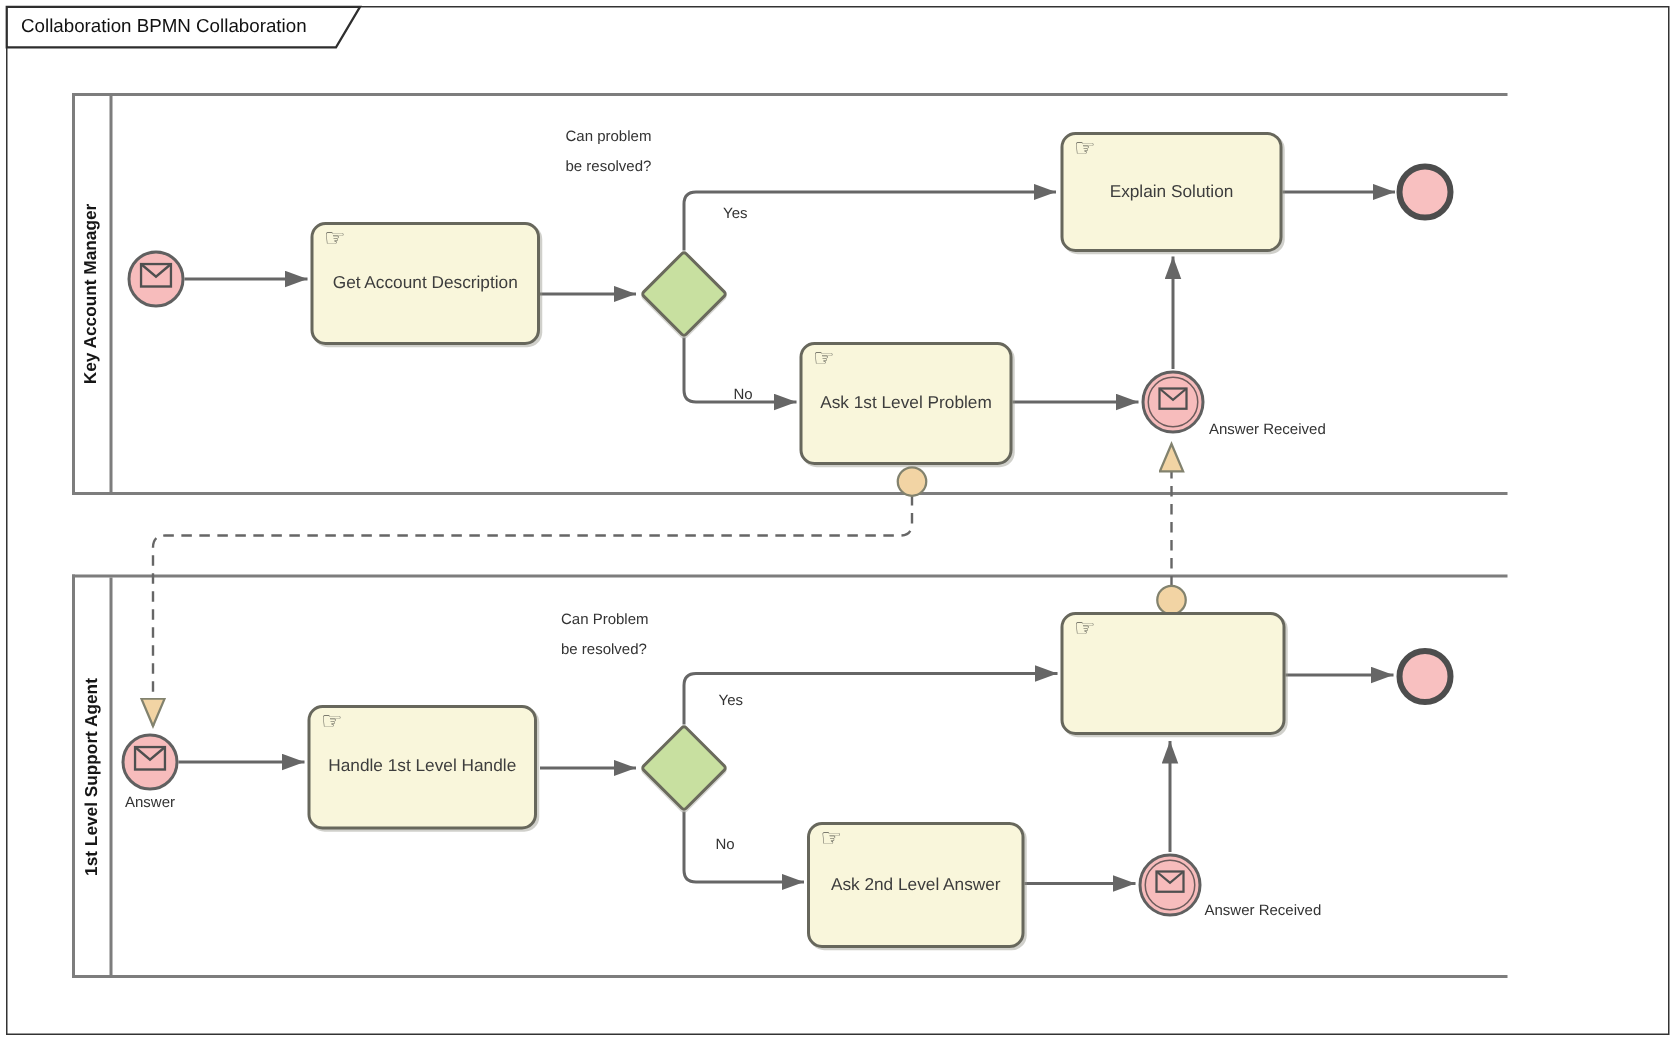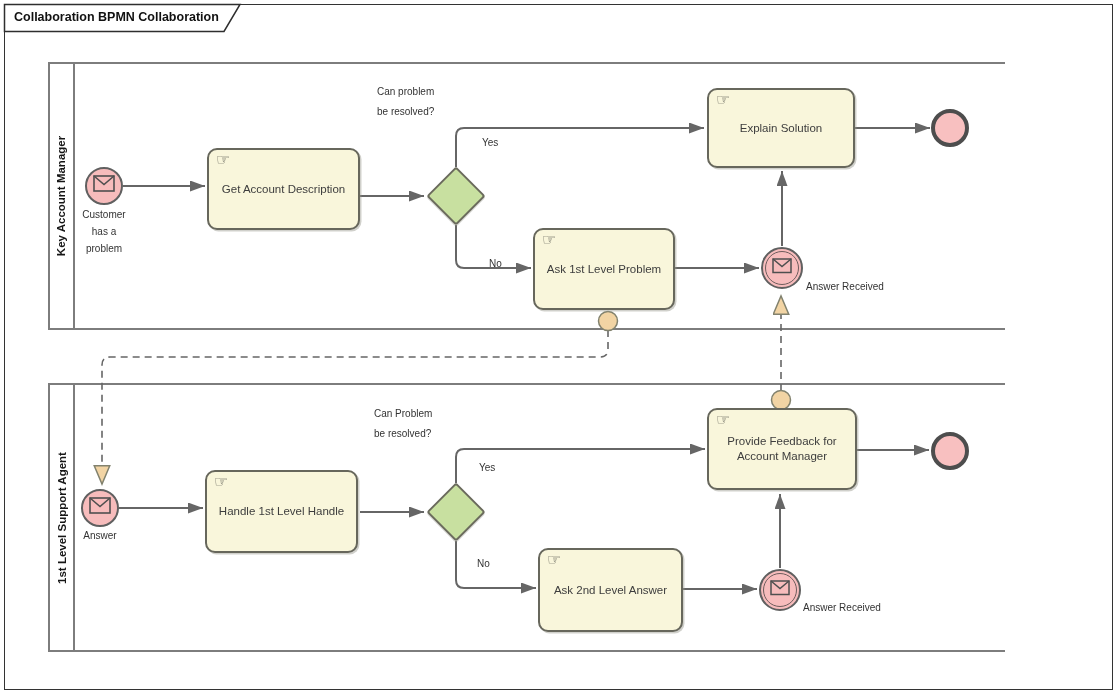--- a/index.html
+++ b/index.html
@@ -4,21 +4,21 @@
 <style>
   * { box-sizing: border-box; margin: 0; padding: 0; }
   html,body { background:#fff; }
   body { font-family: "Liberation Sans", sans-serif; }
   .canvas { position:relative; width:1120px; height:699px; background:#fff; overflow:hidden; }
 
   .frame { position:absolute; left:4px; top:4px; width:1109px; height:686px;
            border:1.5px solid #333; }
 
   .title-tab-text { position:absolute; left:14px; top:10px; font-size:12.5px;
-           font-weight:bold; color:#111; z-index:5; white-space:nowrap; }
+           font-weight:normal; color:#111; z-index:5; white-space:nowrap; }
 
   .pool { position:absolute; left:48px; width:957px;
           border-top:2px solid #7d7d7d; border-bottom:2px solid #7d7d7d;
           border-left:2px solid #7d7d7d; z-index:1; }
   .pool-band { position:absolute; left:0; top:0; bottom:0; width:25px;
           border-right:2px solid #7d7d7d; display:flex; align-items:center; justify-content:center; }
   .pool-label { transform:rotate(-90deg); white-space:nowrap; font-weight:bold;
           font-size:11.5px; color:#161616; }
 
   svg.overlay { position:absolute; left:0; top:0; z-index:2; }
@@ -111,22 +111,20 @@
     <span class="hand-icon">☞</span>
     <span>Ask 1st Level Problem</span>
   </div>
 
   <div class="task" style="left:205px;top:470px;width:153px;height:83px;">
     <span class="hand-icon">☞</span>
     <span>Handle 1st Level Handle</span>
   </div>
   <div class="task preline" style="left:707px;top:408px;width:150px;height:82px;">
     <span class="hand-icon">☞</span>
-    <span class="preline">Provide Feedback for
-Account Manager</span>
   </div>
   <div class="task" style="left:538px;top:548px;width:145px;height:84px;">
     <span class="hand-icon">☞</span>
     <span>Ask 2nd Level Answer</span>
   </div>
 
   <div class="gateway" style="left:435px;top:175px;"></div>
   <div class="gateway" style="left:435px;top:491px;"></div>
 
   <div class="event event-start" style="left:85px;top:167px;">
@@ -162,23 +160,20 @@
       <span>
         <svg width="20" height="16">
             <rect x="1" y="1" width="18" height="13.5" fill="none" stroke="#4f4f4f" stroke-width="1.5"></rect>
             <path d="M1,1 L10,8.5 L19,1" fill="none" stroke="#4f4f4f" stroke-width="1.5"></path>
           </svg>
       </span>
     </div>
   </div>
   <div class="event event-end" style="left:931px;top:432px;"></div>
 
-  <div class="lbl preline center" style="left:62px;top:206px;width:84px;">Customer
-has a
-problem</div>
   <div class="lbl preline" style="left:377px;top:82px;line-height:20px;">Can problem
 be resolved?</div>
   <div class="lbl" style="left:482px;top:134px;">Yes</div>
   <div class="lbl" style="left:489px;top:255px;">No</div>
   <div class="lbl" style="left:806px;top:278px;">Answer Received</div>
 
   <div class="lbl center" style="left:70px;top:527px;width:60px;">Answer</div>
   <div class="lbl preline" style="left:374px;top:404px;line-height:20px;">Can Problem
 be resolved?</div>
   <div class="lbl" style="left:479px;top:459px;">Yes</div>

